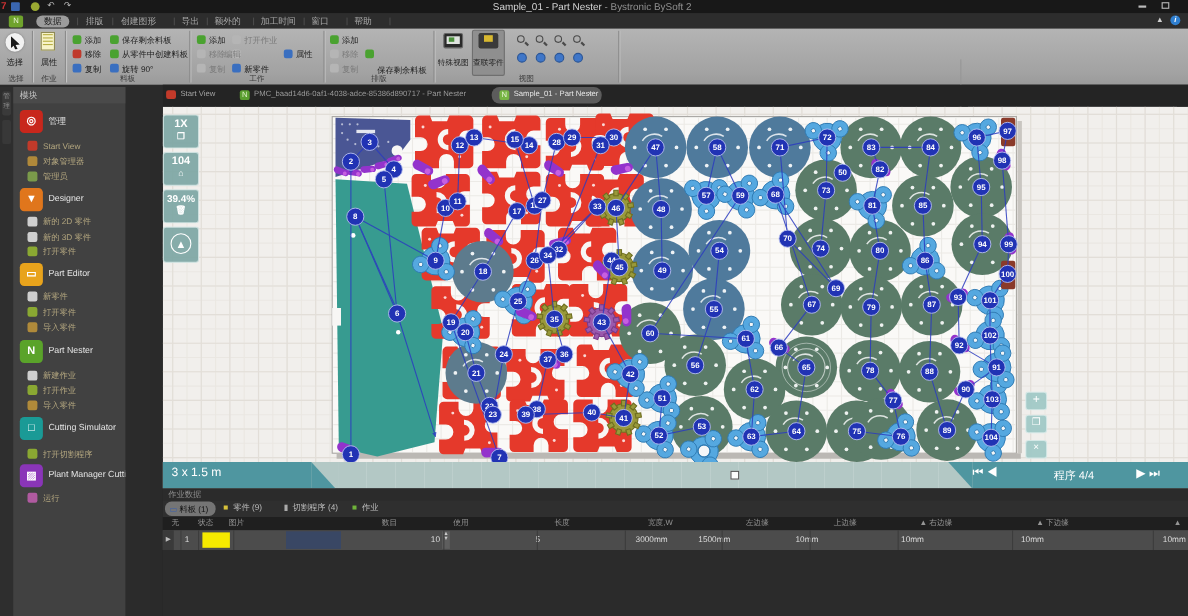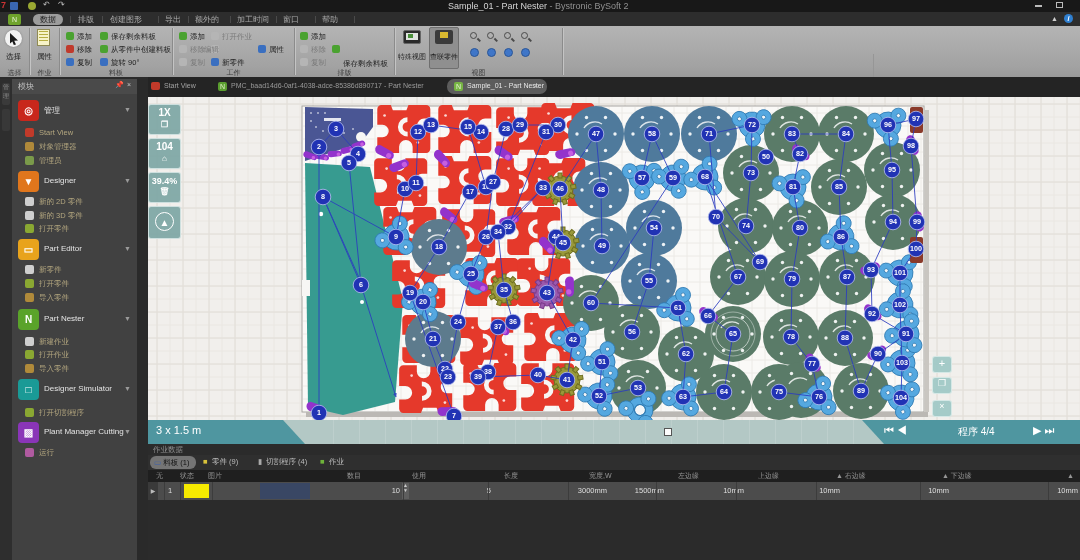--- a/index.html
+++ b/index.html
@@ -8,21 +8,21 @@
 #titlebar{position:absolute;left:0;top:0;width:1080px;height:12px;background:#181818;color:#cfcfcf;font-size:8px}
 #menubar{position:absolute;left:0;top:12px;width:1080px;height:14px;background:#2d2d2d;color:#a8a8a8;font-size:8px}
 .mtab{position:absolute;top:2px;height:11px;line-height:11px}
 #ribbon{position:absolute;left:0;top:26px;width:1080px;height:51px;background:linear-gradient(#b4b4b4,#a2a2a2 80%,#9a9a9a);font-size:7.5px;color:#222}
 #ribbon .lbl{position:absolute;top:42px;height:9px;line-height:9px;color:#3c3c3c;font-size:7px;text-align:center}
 #ribbon .sep{position:absolute;top:2px;width:1px;height:47px;background:#8b8b8b;box-shadow:1px 0 0 #c4c4c4}
 .rtxt{position:absolute;font-size:7.5px;color:#1d1d1d;white-space:nowrap}
 .gray{color:#7b7b7b !important}
 .ric{position:absolute;width:8px;height:8px;border-radius:2px}
 #tabbar{position:absolute;left:148px;top:77px;width:932px;height:20px;background:#242424;font-size:7px;color:#a2a2a2}
-#sidebar{position:absolute;left:12px;top:79px;width:125px;height:481px;background:#414141;color:#c9c9c9;overflow:hidden}
+#sidebar{position:absolute;left:12px;top:79px;width:102px;height:481px;background:#414141;color:#c9c9c9;overflow:hidden}
 #lstrip{position:absolute;left:0;top:79px;width:12px;height:481px;background:#2e2e2e}
 #splitter{position:absolute;left:137px;top:79px;width:11px;height:481px;background:#2a2a2a}
 .cat{position:absolute;left:0;width:125px;height:24px}
 .cat .ci{position:absolute;left:6px;top:1px;width:21px;height:21px;border-radius:4px}
 .cat .ct{position:absolute;left:32px;top:6px;font-size:8px;color:#e4e4e4;white-space:nowrap}
 .cat .ar{position:absolute;left:112px;top:7px;font-size:7px;color:#9a9a9a}
 .kid{position:absolute;left:0;width:125px;height:13px;font-size:7.5px;color:#b3a67f}
 .kid .ki{position:absolute;left:13px;top:2px;width:9px;height:9px;border-radius:2px}
 .kid .kt{position:absolute;left:27px;top:2px;white-space:nowrap}
 #canvas{position:absolute;left:148px;top:97px;width:932px;height:323px}
@@ -228,21 +228,21 @@
 <div class="kid" style="top:269px">
       <div class="ki" style="background:#8aa832"></div>
       <div class="kt">打开作业</div>
     </div>
 <div class="kid" style="top:283px">
       <div class="ki" style="background:#b08a3a"></div>
       <div class="kt">导入零件</div>
     </div>
 <div class="cat" style="top:299px">
       <div class="ci" style="background:#1a9a96;color:#fff;font-size:10px;text-align:center;line-height:21px;font-weight:bold">□</div>
-      <div class="ct">Designer Simulator</div>
+      <div class="ct">Cutting Simulator</div>
       <div class="ar">▼</div>
     </div>
 <div class="kid" style="top:327px">
       <div class="ki" style="background:#8aa832"></div>
       <div class="kt">打开切割程序</div>
     </div>
 <div class="cat" style="top:342px">
       <div class="ci" style="background:#8a35b8;color:#fff;font-size:10px;text-align:center;line-height:21px;font-weight:bold">▨</div>
       <div class="ct">Plant Manager Cutting</div>
       <div class="ar">▼</div>

